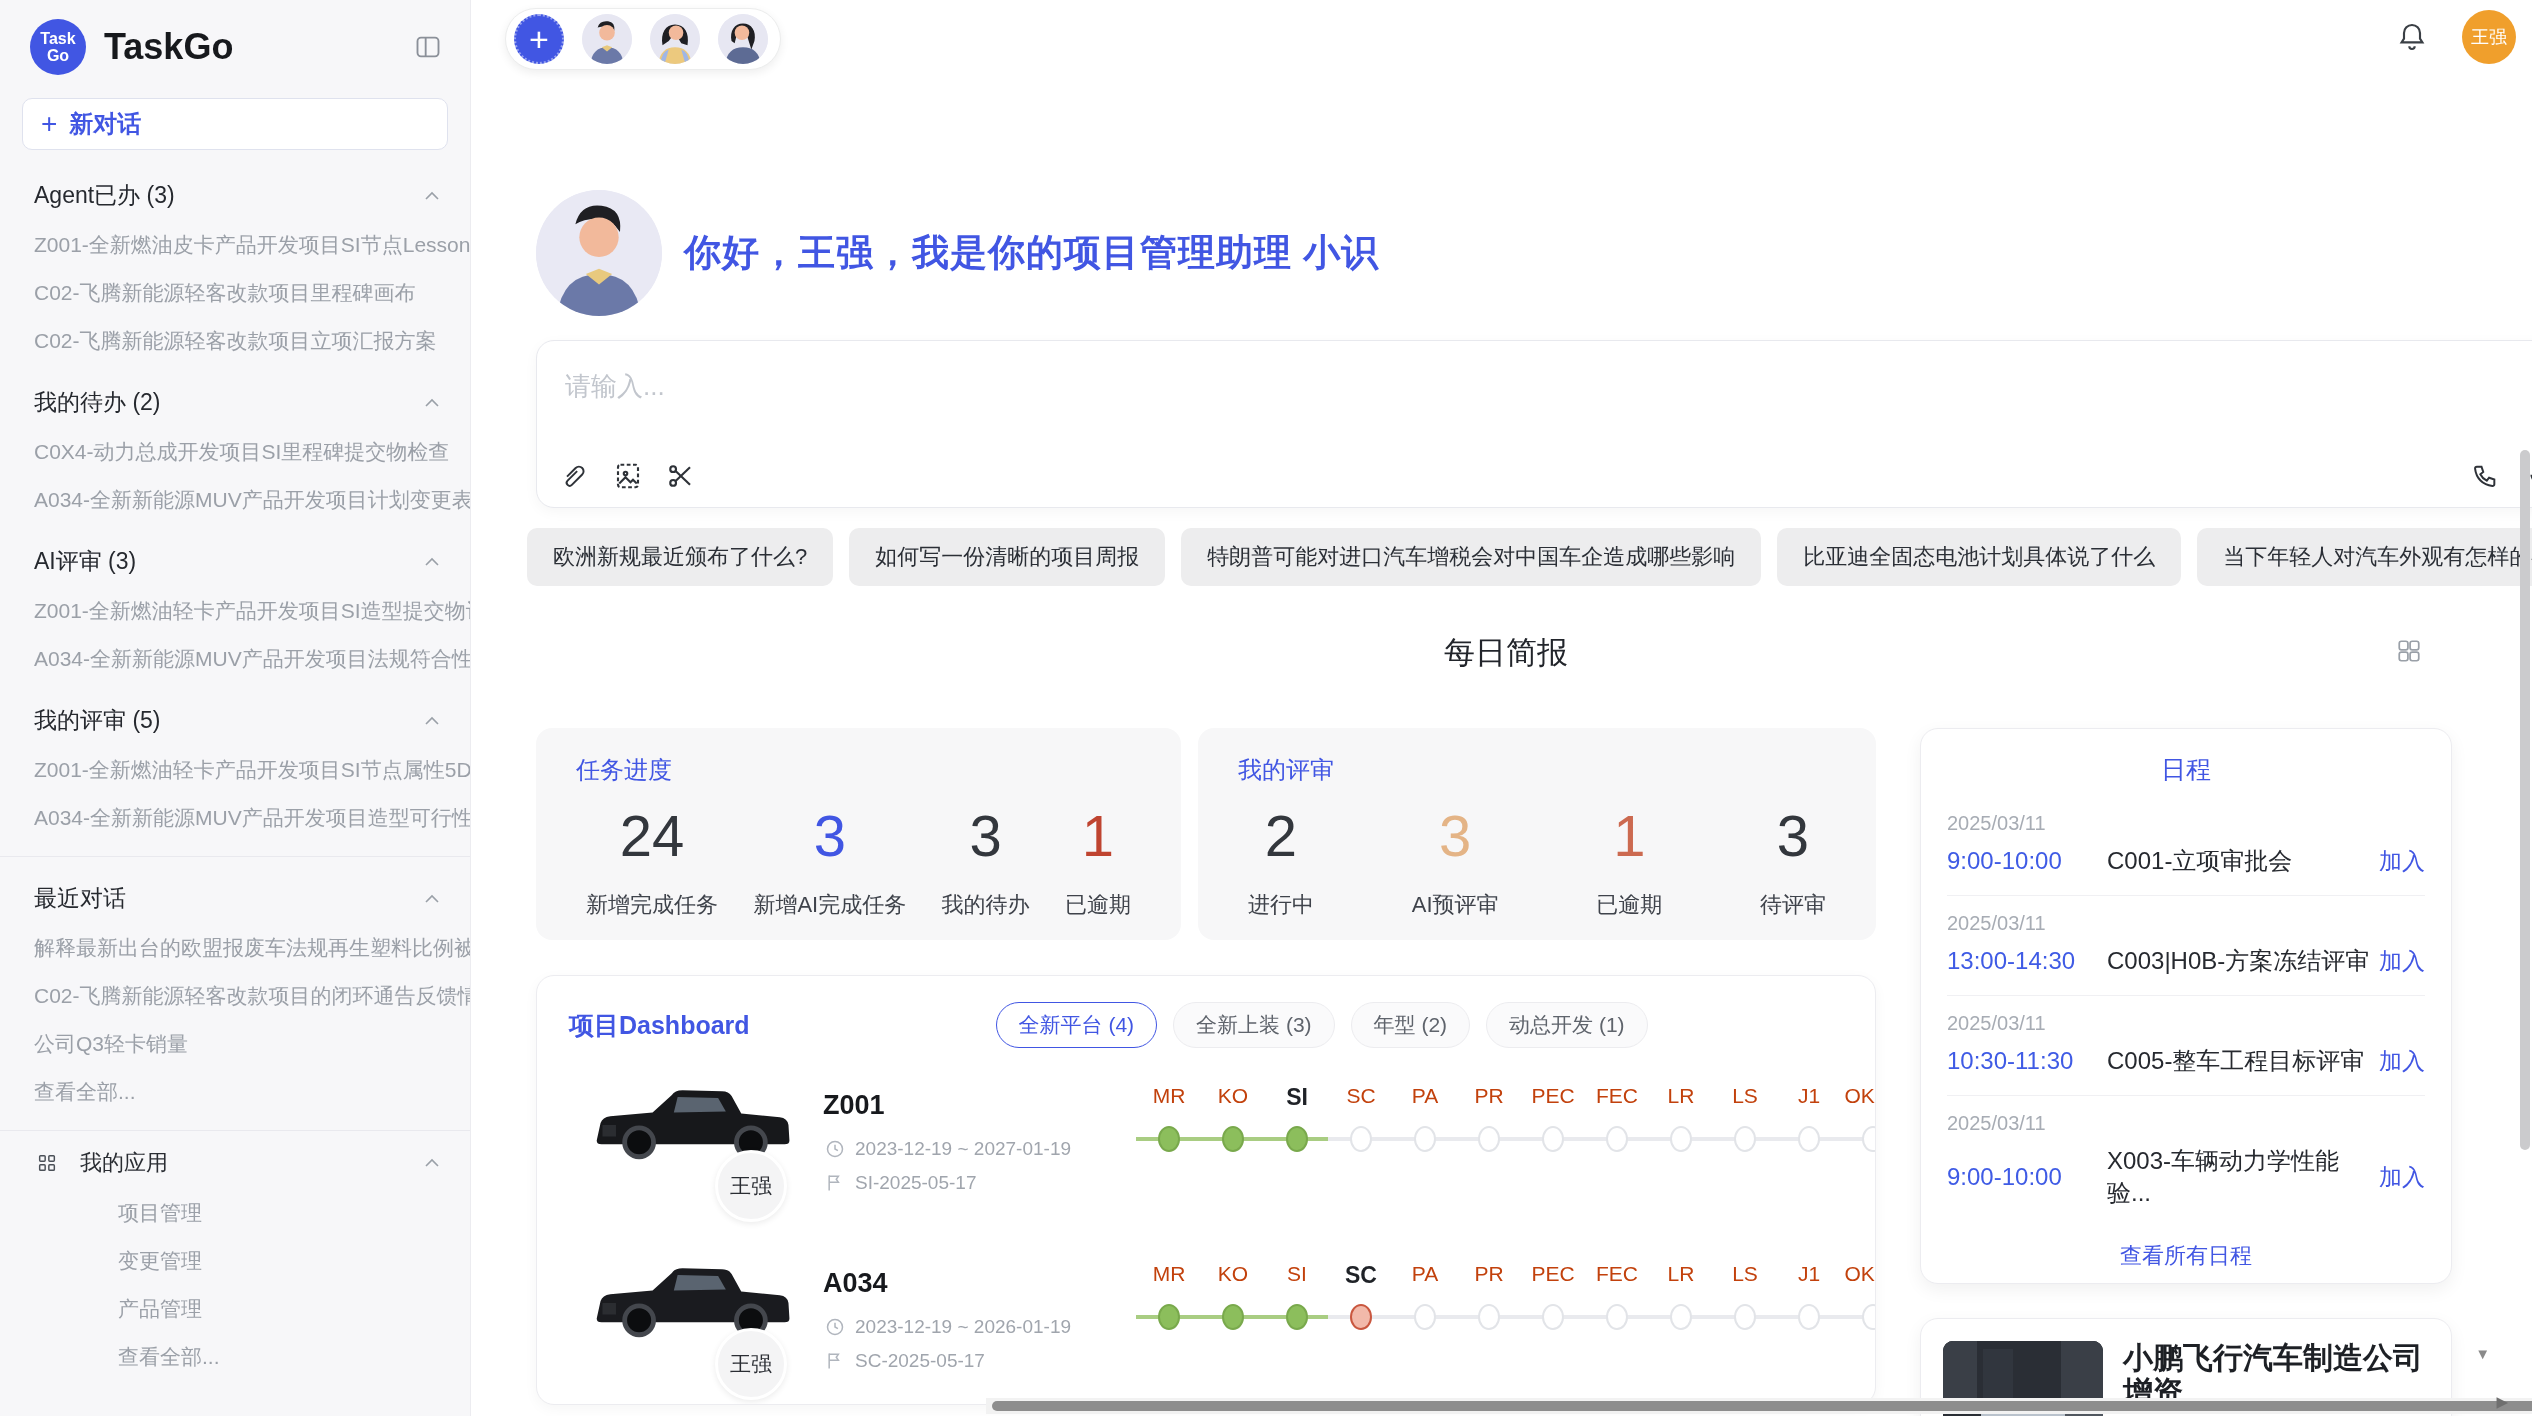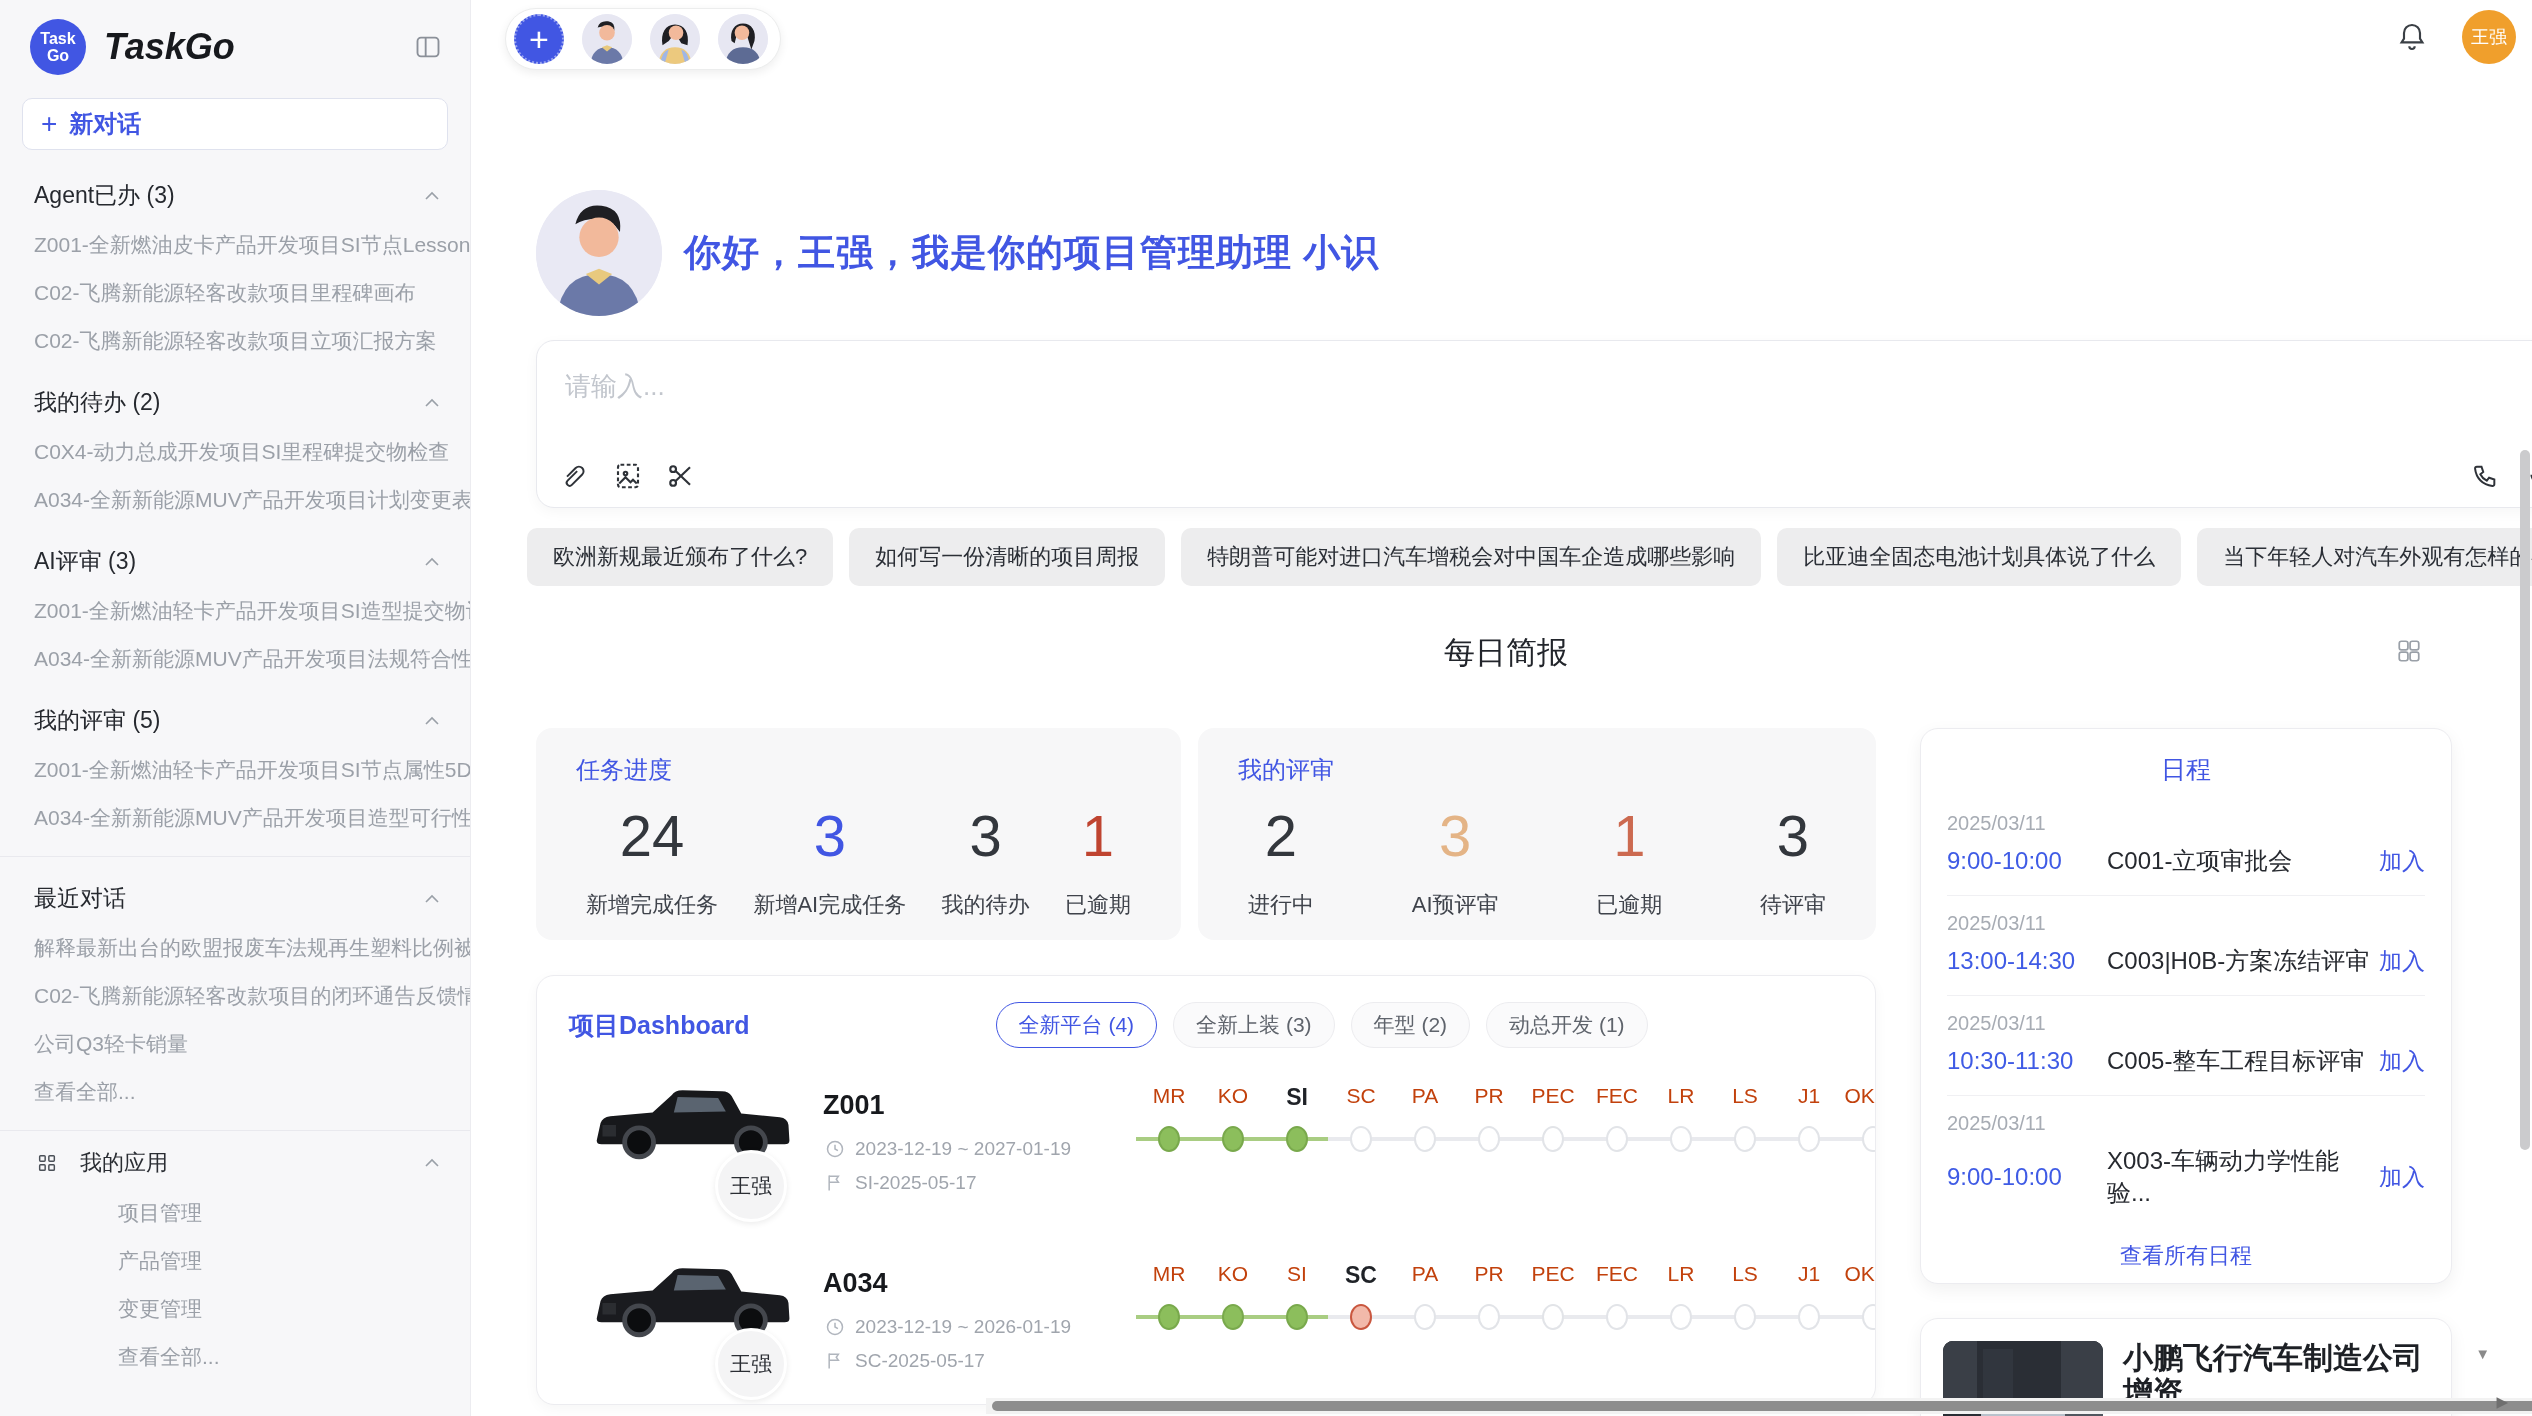--- a/index.html
+++ b/index.html
@@ -3,21 +3,21 @@
 <meta charset="utf-8">
 <style>
   * { margin:0; padding:0; box-sizing:border-box; }
   html,body { width:2532px; height:1416px; overflow:hidden; font-family:"Liberation Sans","DejaVu Sans",sans-serif; background:#fff; color:#26292f; }
   .page { display:flex; width:2532px; height:1416px; }
 
   
   .sidebar { width:471px; min-width:471px; height:100%; background:#f7f7f9; border-right:1px solid #ececf0; padding:18px 0 3px 0; position:relative; overflow:hidden; }
   .sb-head { display:flex; align-items:center; padding:0 28px 0 30px; height:58px; }
   .logo { width:56px; height:56px; border-radius:50%; background:#4156e3; color:#fff; display:flex; flex-direction:column; align-items:center; justify-content:center; font-size:16px; line-height:17px; font-weight:bold; }
-  .sb-title { font-size:36px; font-weight:bold; margin-left:18px; color:#17191d; flex:1;font-style:italic; }
+  .sb-title { font-size:36px; font-weight:bold; margin-left:18px; color:#17191d; flex:1; }
   .panel-icon { color:#8b9099; }
   .newchat { margin:22px 22px 10px 22px; height:52px; border:1px solid #dfe2ee; background:#fff; border-radius:10px; display:flex; align-items:center; padding:0 18px; color:#4156e3; font-size:24px; font-weight:bold; cursor:pointer; }
   .newchat .plus { font-size:28px; margin-right:12px; font-weight:normal; }
   .sb-section { padding:10px 0 2px 0; }
   .sb-sec-head { display:flex; align-items:center; justify-content:space-between; padding:10px 30px 10px 34px; font-size:23px; color:#26292f; font-weight:500; }
   .sb-item { padding:10px 26px 10px 34px; font-size:21px; color:#9ba0a8; white-space:nowrap; overflow:hidden; text-overflow:clip; cursor:pointer; }
   .sb-divider { border-top:1px solid #e9e9ee; margin:12px 0 6px 0; }
   .sb-iconrow { display:flex; align-items:center; padding:11px 30px 11px 36px; font-size:22px; color:#2a2d33; cursor:pointer; }
   .sb-iconrow .ric { margin-right:22px; color:#4b5058; display:flex; }
   .sb-iconrow .grow { flex:1; }
@@ -221,22 +221,22 @@
           </svg>
         </span>
       <span class="grow">我的应用</span>
       <span class="chev">
           <svg width="16" height="10" viewBox="0 0 16 10" fill="none" stroke="#9aa0a8" stroke-width="1.6">
             <polyline points="2,8 8,2 14,8"></polyline>
           </svg>
         </span>
     </div>
     <div class="sb-subitem">项目管理</div>
+    <div class="sb-subitem">变更管理</div>
     <div class="sb-subitem">产品管理</div>
-    <div class="sb-subitem">变更管理</div>
     <div class="sb-subitem">查看全部...</div>
 
   </aside>
 
   <section class="main">
 
     <div class="pill">
       <div class="addbtn">+</div>
       <div class="avatar-s">
         <svg viewBox="0 0 48 48" width="50" height="50">

